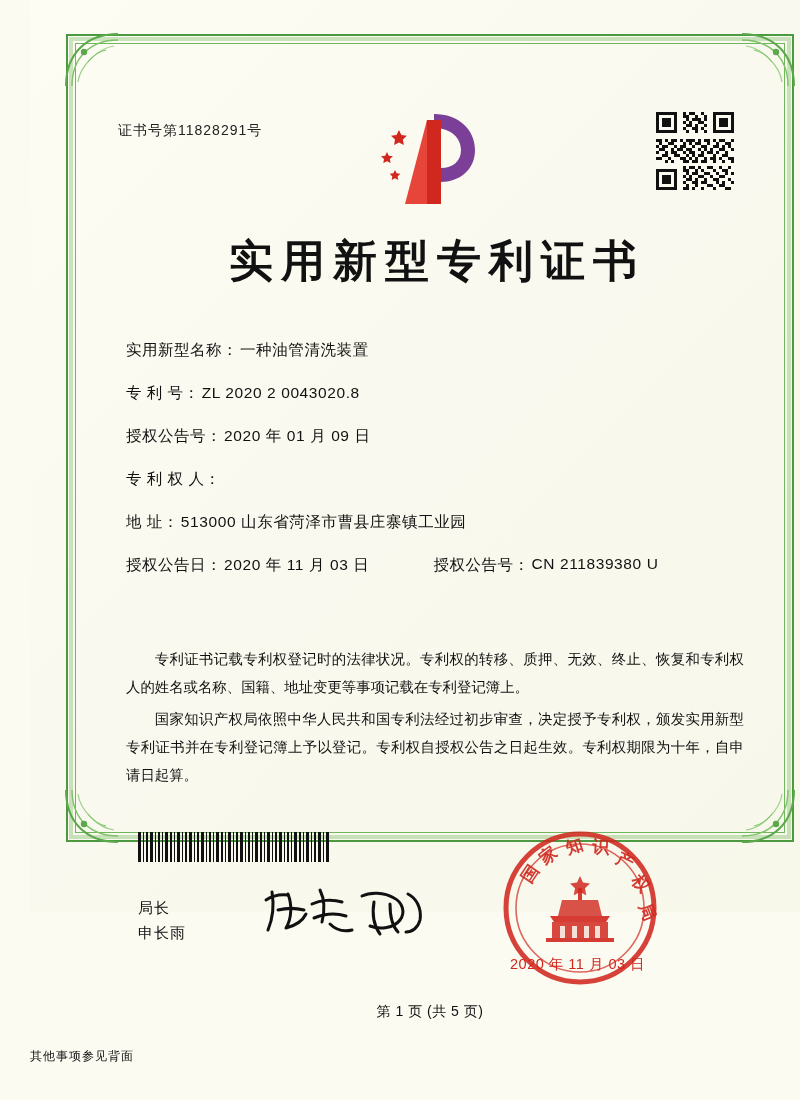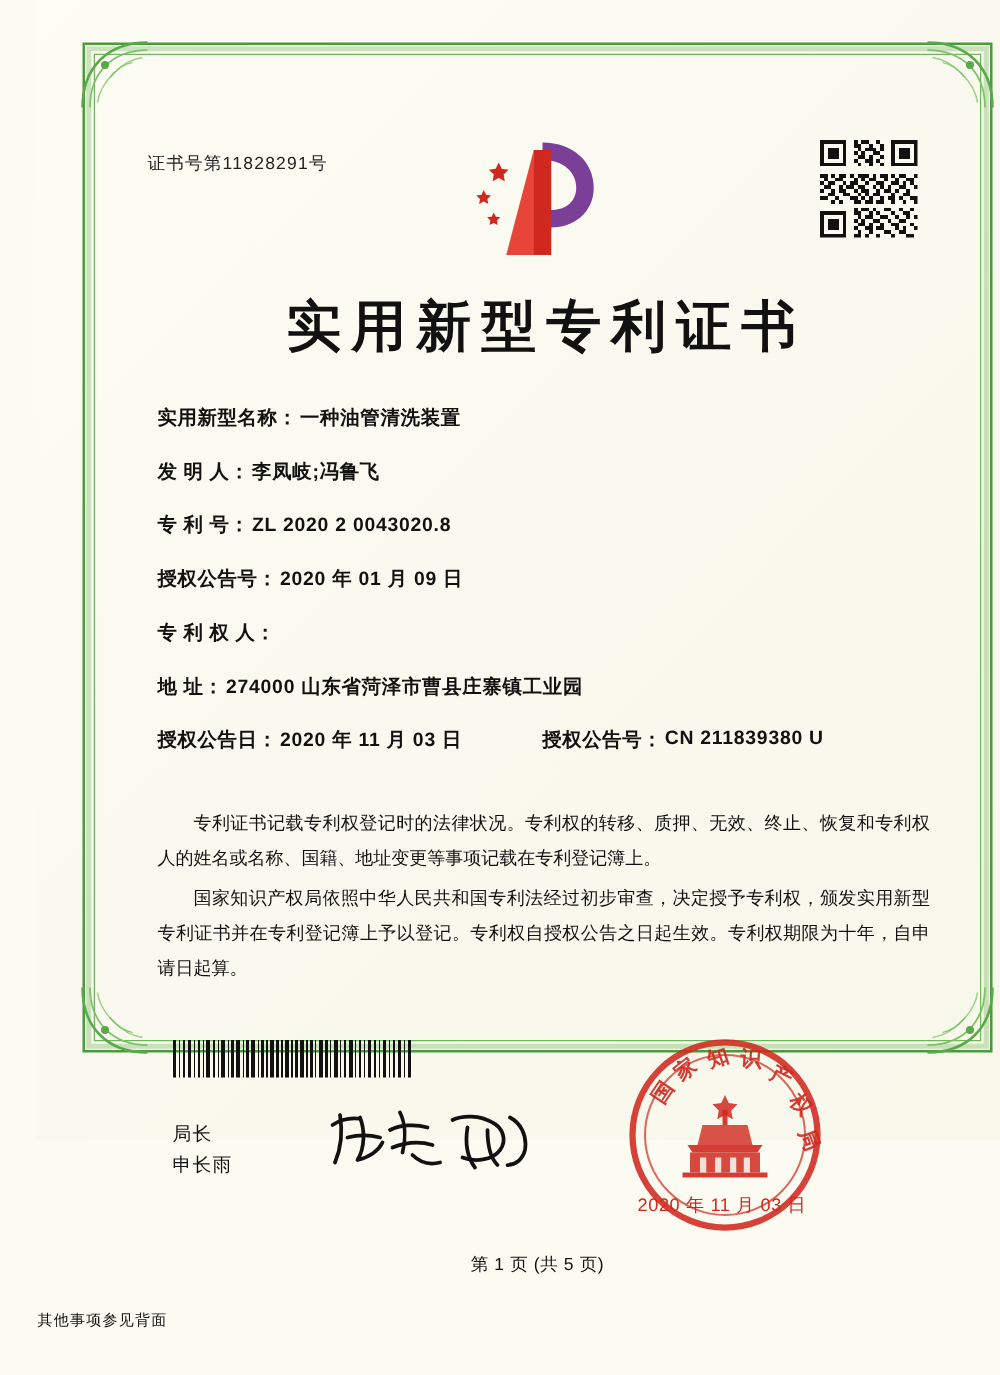--- a/index.html
+++ b/index.html
@@ -105,23 +105,22 @@
     letter-spacing: 8px;
     font-weight: bold;
     color: #111;
     font-family: "DejaVu Sans", sans-serif;
   }
 
   
   .fields {
     position: absolute;
     left: 96px;
-    top: 324px;
+    top: 340px;
     width: 620px;
-    font-weight: bold;
   }
   .field-row {
     display: flex;
     align-items: baseline;
     margin-bottom: 22px;
     font-size: 15.5px;
     color: #111;
   }
   .field-label {
     white-space: nowrap;
@@ -437,42 +436,38 @@
 
   <div class="title">实用新型专利证书</div>
 
   <div class="fields">
 
     <div class="field-row">
       <span class="field-label">实用新型名称：</span>
       <span class="field-value">一种油管清洗装置</span>
     </div>
 
-    <div class="field-row">
-      <span class="field-label">发  明  人：</span>
-      <span class="field-value">李凤岐;冯鲁飞</span>
-    </div>
 
     <div class="field-row">
       <span class="field-label">专  利  号：</span>
       <span class="field-value">ZL 2020 2 0043020.8</span>
     </div>
 
     <div class="field-row">
       <span class="field-label">授权公告号：</span>
       <span class="field-value">2020 年 01 月 09 日</span>
     </div>
 
     <div class="field-row">
       <span class="field-label">专 利 权 人：</span>
     </div>
 
     <div class="field-row">
       <span class="field-label">地        址：</span>
-      <span class="field-value">274000  山东省菏泽市曹县庄寨镇工业园</span>
+      <span class="field-value">513000  山东省菏泽市曹县庄寨镇工业园</span>
     </div>
 
     <div class="field-row two-col">
       <span class="field-label">授权公告日：</span>
       <span class="field-value">2020 年 11 月 03 日</span>
       <span class="col2">
         <span class="field-label">授权公告号：</span>
         <span class="field-value">CN 211839380 U</span>
       </span>
     </div>

